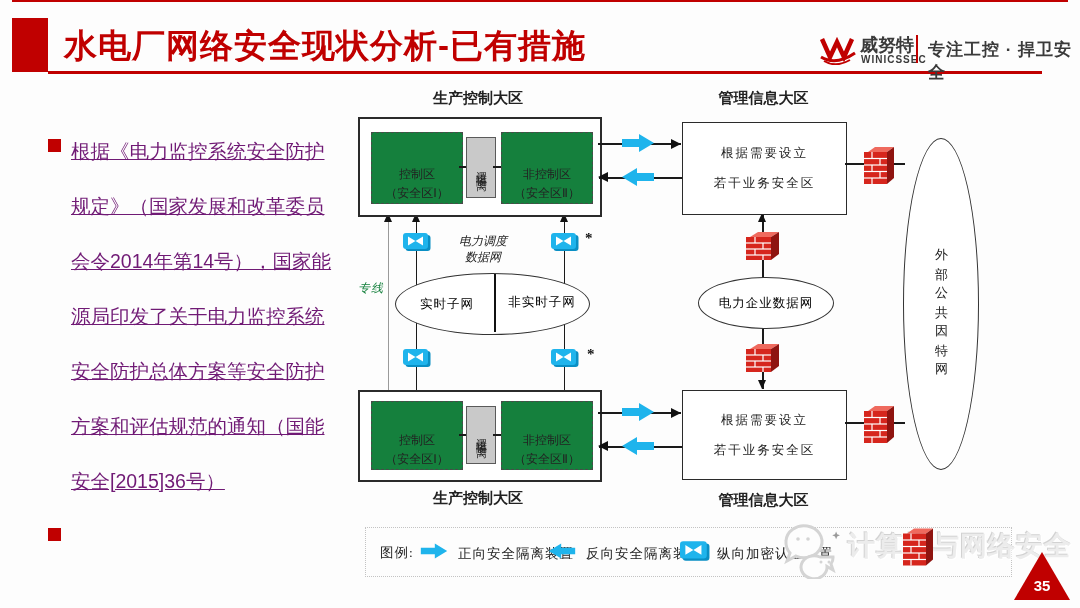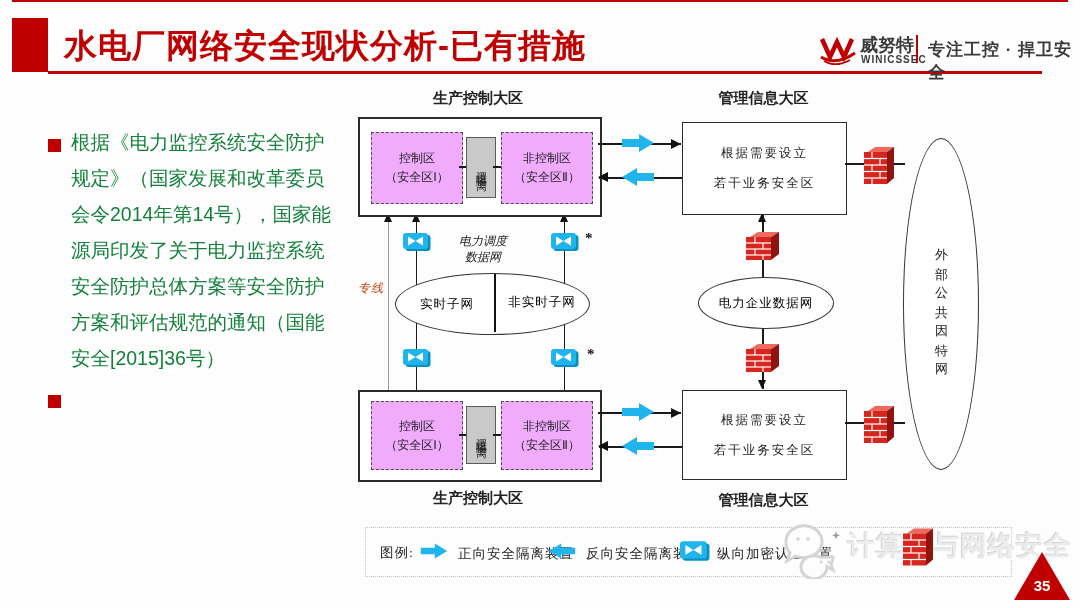--- a/index.html
+++ b/index.html
@@ -15,27 +15,27 @@
   .page-title{left:64px;top:24px;font-size:33px;font-weight:bold;color:#c00000;letter-spacing:1px;}
   .title-underline{left:48px;top:71px;width:994px;height:3px;background:#c00000;}
   .logo-brand{left:860px;top:33px;font-size:18px;font-weight:bold;color:#3a3a3a;}
   .logo-sub{left:861px;top:54px;font-size:10px;letter-spacing:1px;color:#3a3a3a;font-weight:bold;text-align:right;}
   .logo-divider{left:916px;top:35px;width:2px;height:28px;background:#c00000;}
   .logo-slogan{left:928px;top:38px;font-size:17px;font-weight:bold;color:#3a3a3a;letter-spacing:1px;}
   
   .bullets{left:48px;top:124px;width:296px;}
   .bullet{display:flex;margin-bottom:4px;}
   .bullet .marker{flex:0 0 13px;width:13px;height:13px;background:#c00000;margin-top:15px;margin-right:10px;}
-  .bullet .btext{width:266px;font-size:19.5px;line-height:36px;color:#15803d;}
+  .bullet .btext{width:266px;font-size:19.5px;line-height:55px;color:#701a75;text-decoration:underline;}
   
   .zone-label{font-size:15px;font-weight:bold;color:#222;text-align:center;font-family:"Liberation Serif",serif;}
   .box{border:2px solid #2b2b2b;background:#fff;}
   .mbox{border:1.6px solid #2b2b2b;background:#fff;display:flex;flex-direction:column;justify-content:center;align-items:center;gap:13px;}
   .mbox div{font-size:12.5px;color:#222;font-family:"Liberation Serif",serif;letter-spacing:2px;}
-  .dashed{border:1px dashed #4a4a4a;background:#f0abfc;display:flex;flex-direction:column;justify-content:center;align-items:center;}
+  .dashed{border:1px dashed #4a4a4a;background:#15803d;display:flex;flex-direction:column;justify-content:flex-end;align-items:center;}
   .dashed div{font-size:12px;color:#222;font-family:"Liberation Serif",serif;line-height:19px;}
   .graybox{background:#c9c9c9;border:1px solid #5a5a5a;display:flex;justify-content:center;align-items:center;}
   .vtext{writing-mode:vertical-rl;text-orientation:upright;font-family:"Liberation Serif",serif;color:#222;}
   .lineh{background:#1a1a1a;height:1.5px;}
   .linev{background:#1a1a1a;width:1.5px;}
   .linev.gray{background:#9a9a9a;width:1px;}
   .ellipse{border:1.4px solid #333;border-radius:50%;background:#fff;}
   .etext{font-size:12.5px;color:#000000;font-family:"Liberation Serif",serif;letter-spacing:1px;}
   .ah{width:0;height:0;}
   .ah.up{border-left:4.5px solid transparent;border-right:4.5px solid transparent;border-bottom:9px solid #111;}
@@ -160,21 +160,21 @@
         <line x1="16" y1="24.5" x2="16" y2="31"></line>
         <line x1="8" y1="31" x2="8" y2="37"></line>
     </g>
   </svg>
 </span>
 
 <div class="abs ellipse" style="left:903px;top:138px;width:74px;height:330px;display:flex;justify-content:center;align-items:center;">
   <div class="vtext" style="font-size:13px;letter-spacing:19px;">外部公共因特网</div>
 </div>
 
-<div class="abs serif" style="left:358px;top:280px;font-size:12px;color:#c2410c;letter-spacing:1px;">专线</div>
+<div class="abs serif" style="left:358px;top:280px;font-size:12px;color:#15803d;letter-spacing:1px;">专线</div>
 <div class="abs serif" style="left:437px;top:233px;width:92px;text-align:center;font-size:12px;line-height:16px;color:#222;">
   <div>电力调度</div>
   <div>数据网</div>
 </div>
 
 <span class="abs" style="left:403px;top:232px;">
   <svg width="28" height="20" viewBox="0 0 28 20">
       <rect x="2.5" y="3" width="25" height="16" rx="3" fill="#0a8fc4"></rect>
       <rect x="0" y="1" width="25" height="16" rx="3" fill="#1fb4ec"></rect>
       <path d="M5 4.5 L12.5 9 L5 13.5 Z" fill="#fff"></path>

